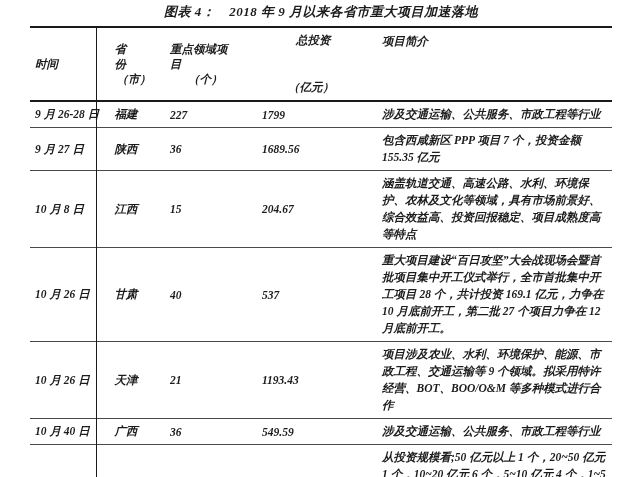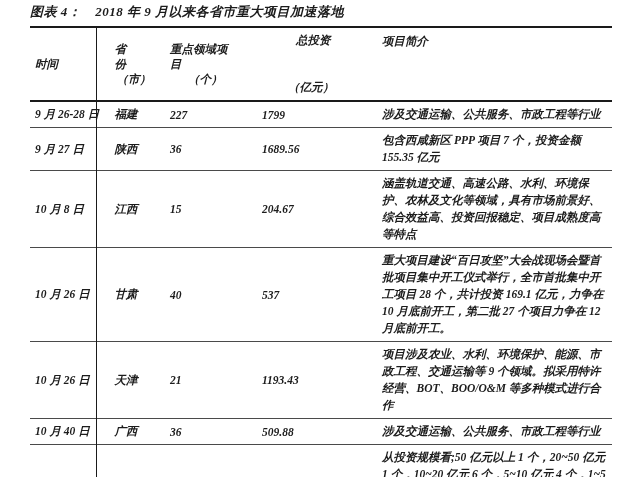--- a/index.html
+++ b/index.html
@@ -6,20 +6,21 @@
   html, body {
     width: 620px; height: 477px;
     background: #ffffff;
     font-family: "Liberation Serif", "DejaVu Serif", serif;
     color: #1c1c1c;
     overflow: hidden;
   }
   .page { padding: 3px 8px 0 30px; }
 
   .figure-title {
+    text-align: center;
     font-size: 13px;
     font-weight: bold;
     font-style: italic;
     letter-spacing: 0.5px;
     margin-bottom: 5px;
     white-space: nowrap;
   }
   .figure-title .label { margin-right: 14px; }
 
   table.data-table {
@@ -134,21 +135,21 @@
           <td class="col-time">10 月 26 日</td>
           <td class="col-province">天津</td>
           <td class="col-projects">21</td>
           <td class="col-investment">1193.43</td>
           <td class="col-desc">项目涉及农业、水利、环境保护、能源、市政工程、交通运输等 9 个领域。拟采用特许经营、BOT、BOO/O&amp;M 等多种模式进行合作</td>
         </tr>
         <tr>
           <td class="col-time">10 月 40 日</td>
           <td class="col-province">广西</td>
           <td class="col-projects">36</td>
-          <td class="col-investment">509.88</td>
+          <td class="col-investment">549.59</td>
           <td class="col-desc">涉及交通运输、公共服务、市政工程等行业</td>
         </tr>
         <tr>
           <td class="col-time">11 月 16 日</td>
           <td class="col-province">河南</td>
           <td class="col-projects">218</td>
           <td class="col-investment">2626</td>
           <td class="col-desc">从投资规模看;50 亿元以上 1 个，20~50 亿元 1 个，10~20 亿元 6 个，5~10 亿元 4 个，1~5 亿元 3 个。适合各类社会资本对接，其中 13 个具备经营性或部分经营性，有利于社会资本发挥运营与管理的优势</td>
         </tr>
       </tbody>

